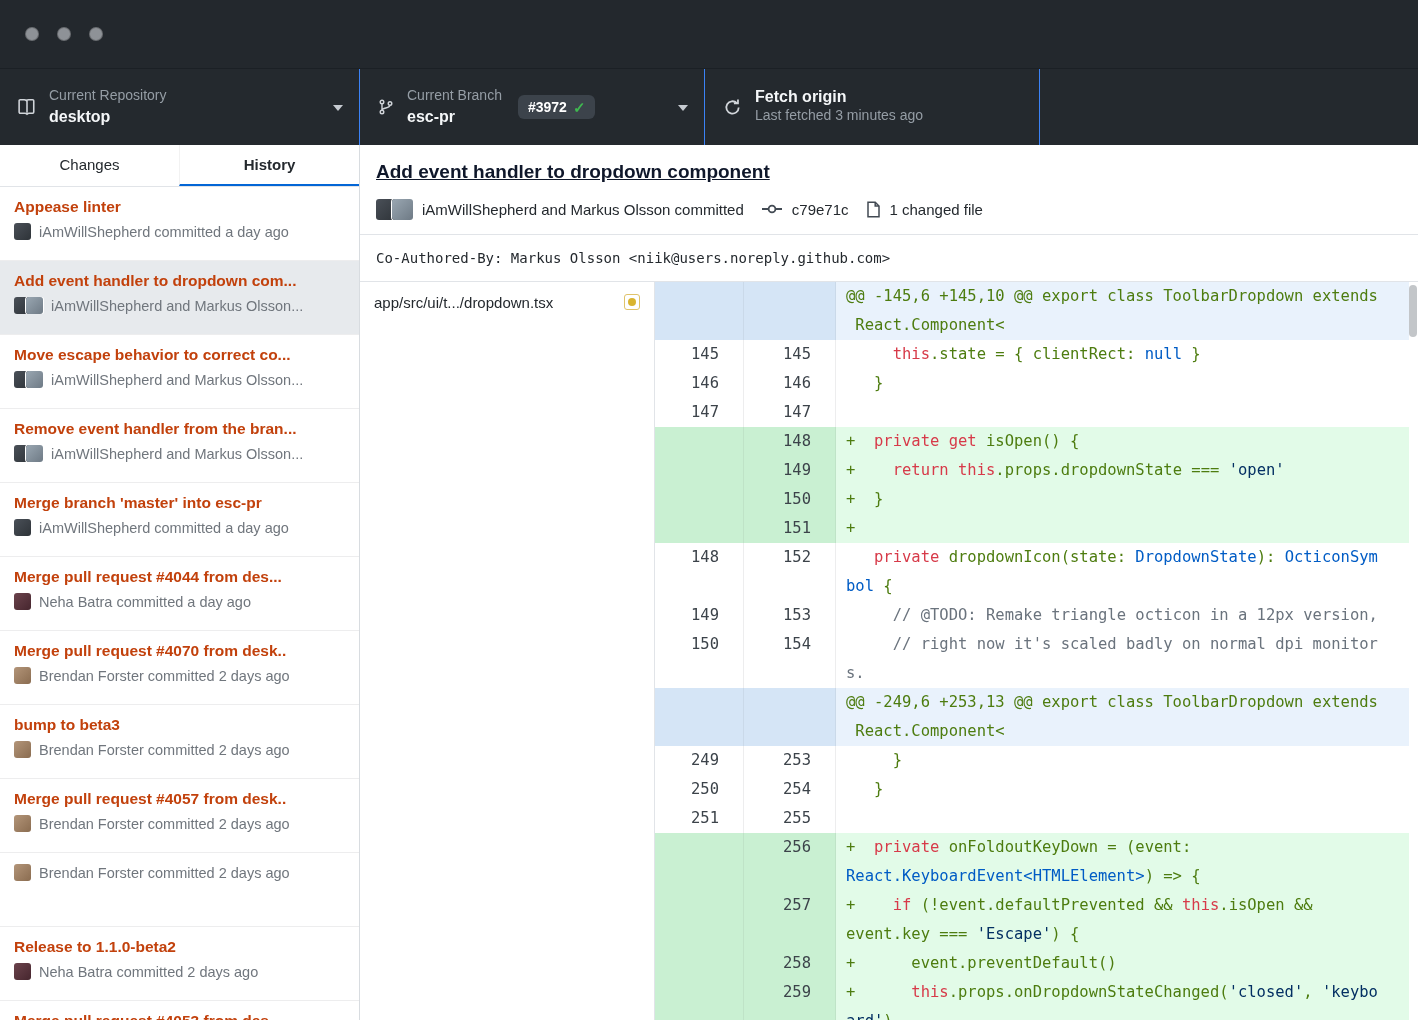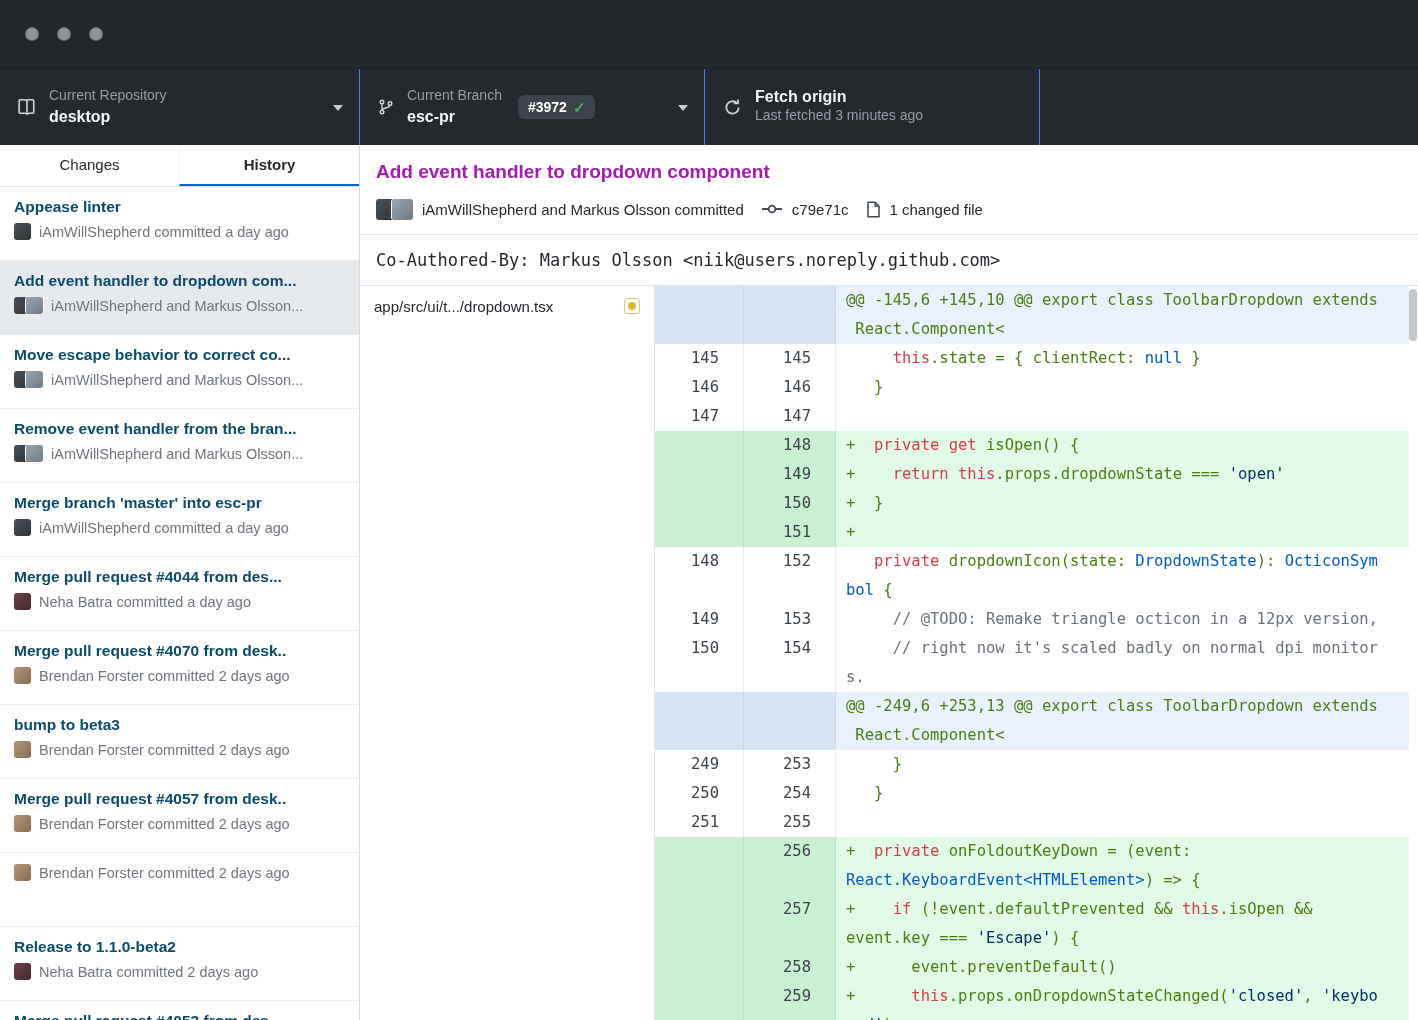--- a/index.html
+++ b/index.html
@@ -33,39 +33,39 @@
 
   
   .sidebar { width:360px; flex-shrink:0; border-right:1px solid #d8dce0; display:flex; flex-direction:column; background:#fff; }
   .tabs { display:flex; height:42px; border-bottom:1px solid #e1e4e8; flex-shrink:0; }
   .tab { flex:1; display:flex; align-items:center; justify-content:center; font-size:15px; color:#24292e; border-bottom:2px solid transparent; }
   .tab + .tab { border-left:1px solid rgba(0,0,0,.05); }
   .tab.active { font-weight:700; border-bottom:2px solid #0366d6; }
   .commit-list { flex:1; overflow:hidden; }
   .commit-item { height:74px; padding:11px 14px 0; border-bottom:1px solid #ededee; }
   .commit-item.selected { background:#e7eaed; }
-  .commit-title { font-weight:700; font-size:15.5px; color:#0c4a6e; white-space:nowrap; overflow:hidden; margin-bottom:7px; }
+  .commit-title { font-weight:700; font-size:15.5px; color:#c2410c; white-space:nowrap; overflow:hidden; margin-bottom:7px; }
   .commit-meta { display:flex; align-items:center; gap:8px; font-size:14.5px; color:#70767d; white-space:nowrap; overflow:hidden; }
   .avatars { display:flex; flex-shrink:0; }
   .avatar { width:17px; height:17px; border-radius:3px; display:inline-block; }
   .avatars .avatar + .avatar { margin-left:-5px; box-shadow:0 0 0 1px #fff; }
   .av-will { background:linear-gradient(135deg,#4a5058,#2e3338); }
   .av-markus { background:linear-gradient(135deg,#9aa7b2,#6e7a85); }
   .av-neha { background:linear-gradient(135deg,#6b434c,#46262e); }
   .av-brendan { background:linear-gradient(135deg,#b39579,#8a6c50); }
 
   
   .main { flex:1; min-width:0; display:flex; flex-direction:column; }
   .commit-header { padding:14px 16px 13px; border-bottom:1px solid #e1e4e8; }
-  .commit-title-main { font-size:19px; font-weight:700; color:#a21caf; margin:2px 0 14px; }
+  .commit-title-main { font-size:19px; font-weight:700; color:#0f172a; margin:2px 0 14px;text-decoration:underline; }
   .commit-meta-row { display:flex; align-items:center; gap:9px; font-size:15px; color:#24292e; height:24px; }
   .meta-avatars .avatar { width:21px; height:21px; }
   .meta-icon { display:flex; align-items:center; margin-left:8px; }
   .coauthor-bar { padding:15px 16px; border-bottom:1px solid #e1e4e8;
-    font-family:"DejaVu Sans Mono", monospace; font-size:17px; color:#24292e; }
+    font-family:"DejaVu Sans Mono", monospace; font-size:14px; color:#24292e; }
 
   
   .content { flex:1; min-height:0; display:flex; position:relative; overflow:hidden; }
   .file-panel { width:295px; flex-shrink:0; border-right:1px solid #e1e4e8; background:#fff; }
   .file-item { height:40px; display:flex; align-items:center; justify-content:space-between; padding:0 14px; font-size:15px; color:#24292e; }
   .status-modified { width:16px; height:16px; border:1px solid #e0c36a; border-radius:3px; position:relative; flex-shrink:0; }
   .status-modified::after { content:""; position:absolute; left:50%; top:50%; width:8px; height:8px; margin:-4px 0 0 -4px; border-radius:50%; background:#d9b430; }
 
   .diff { flex:1; min-width:0; overflow:hidden; font-family:"DejaVu Sans Mono", monospace;
     font-size:15.5px; line-height:29px; color:#24292e; padding-right:9px; }

